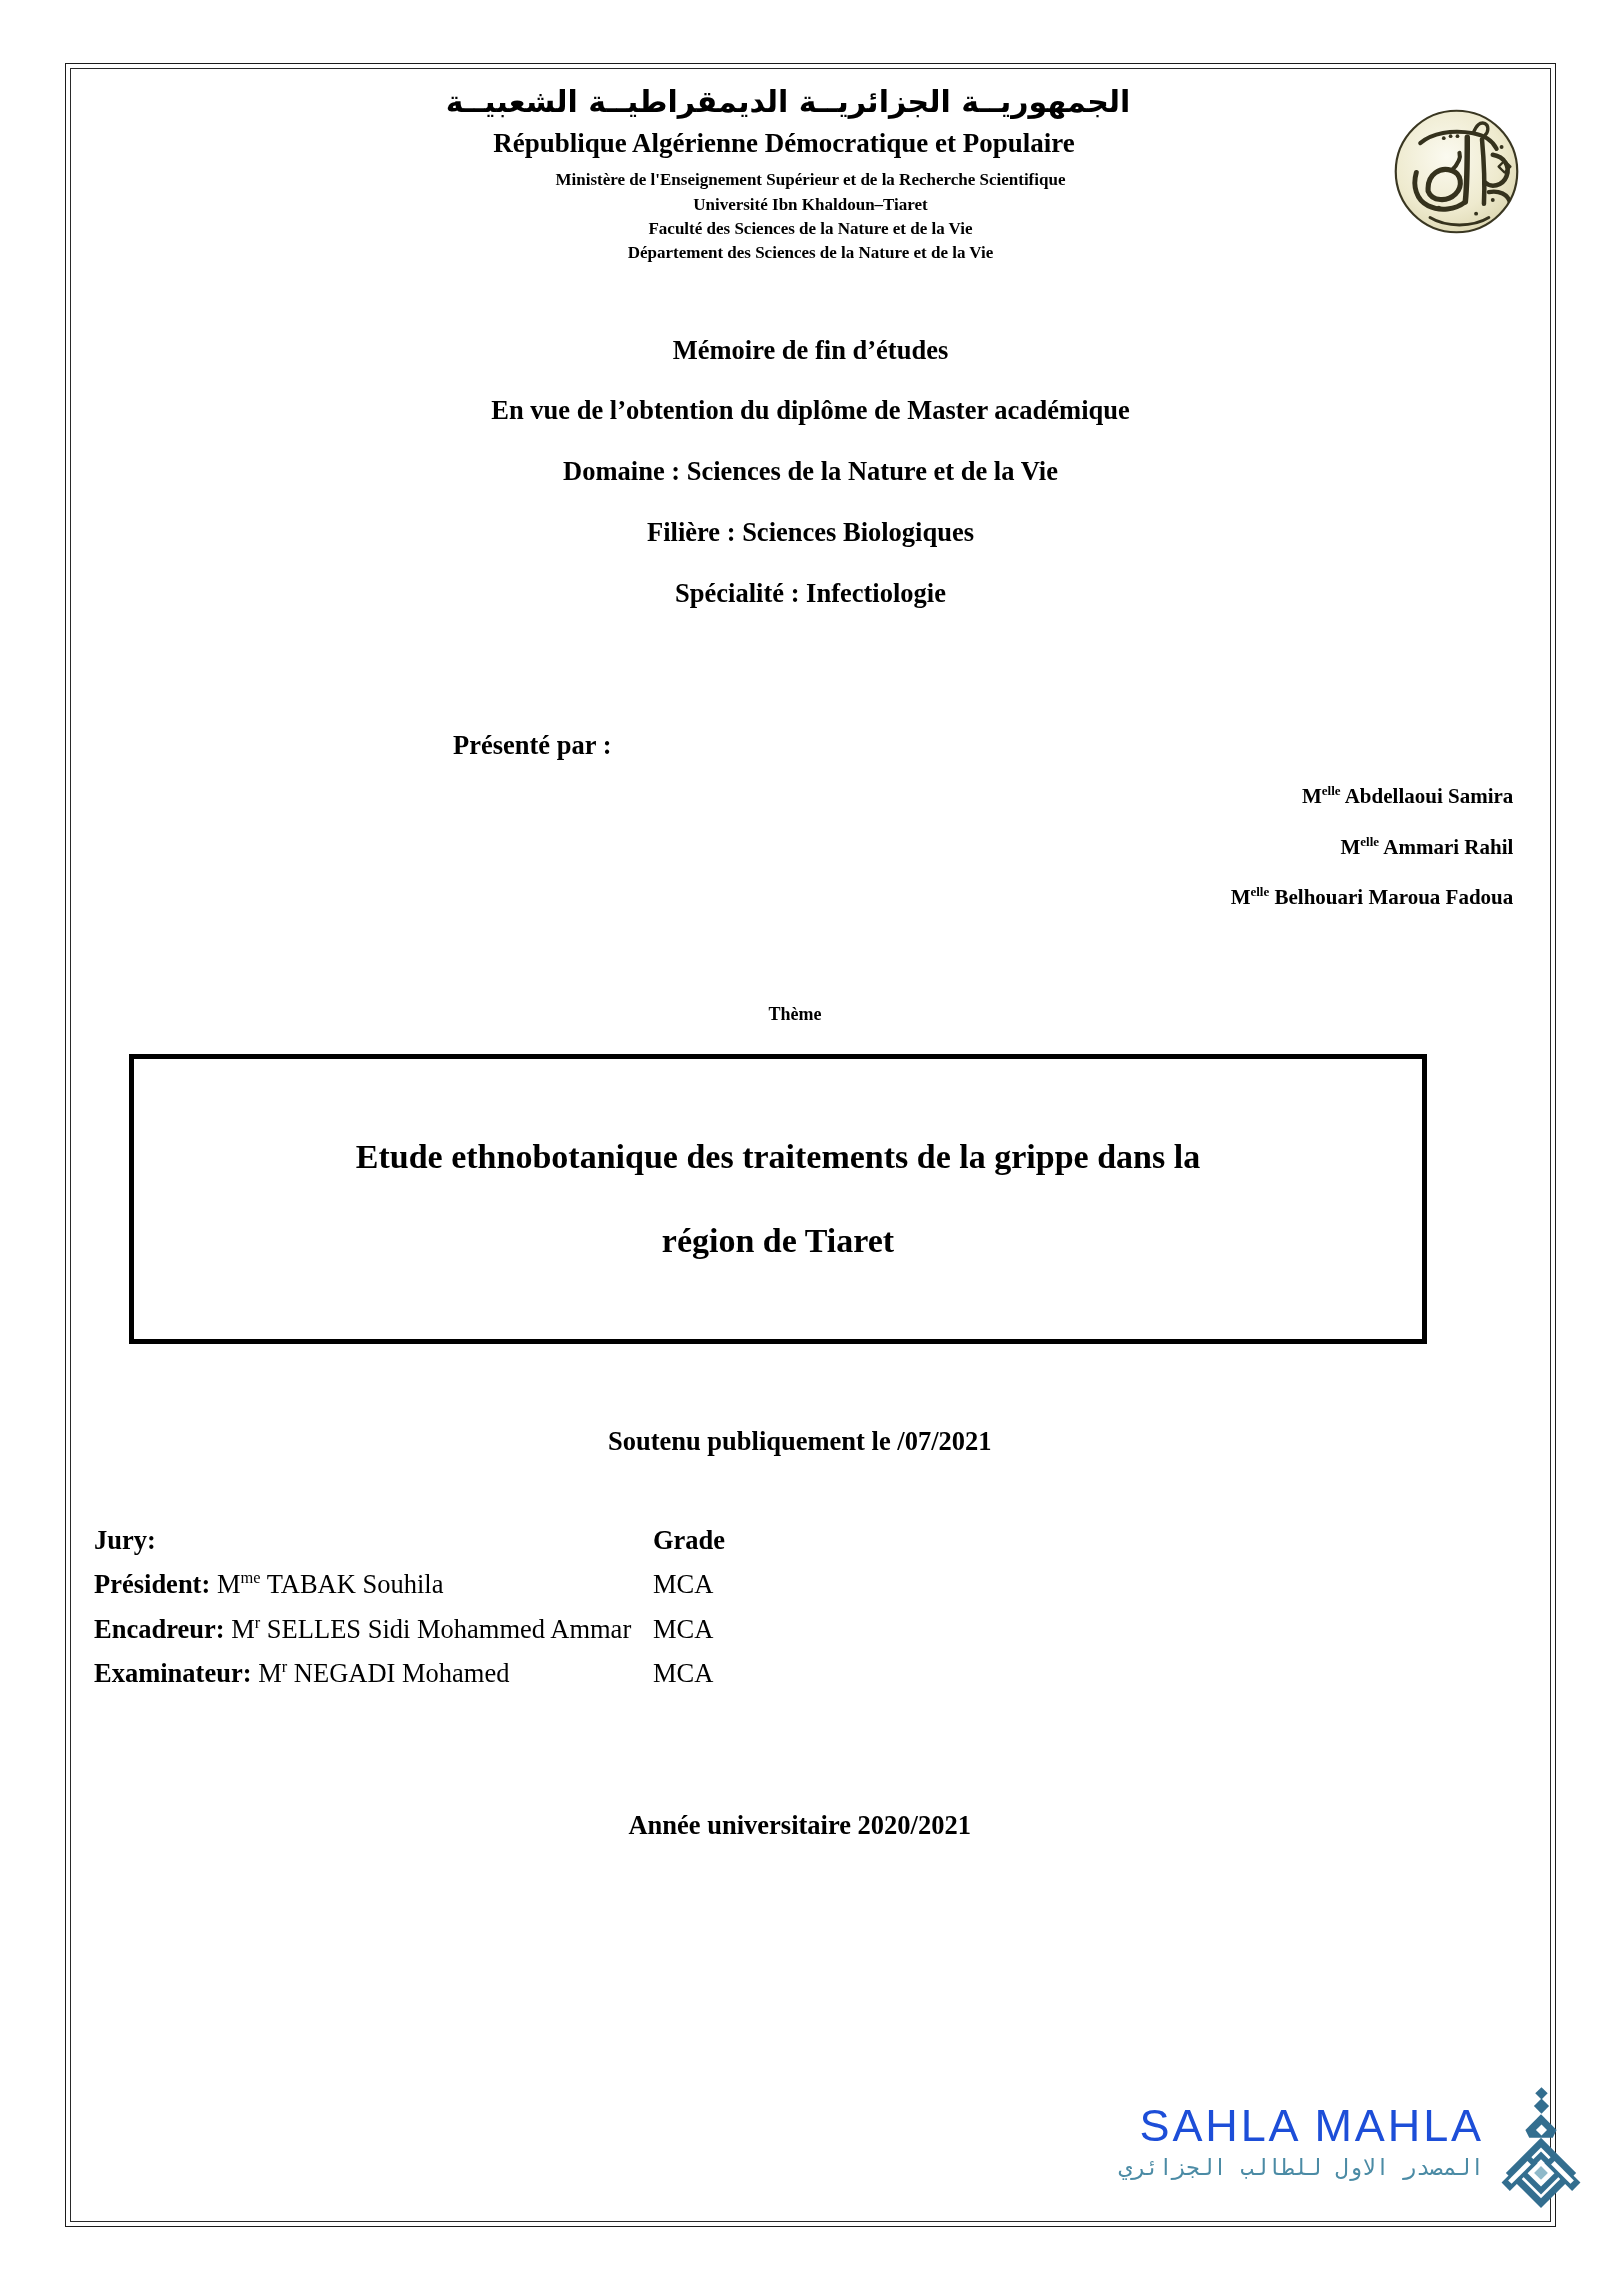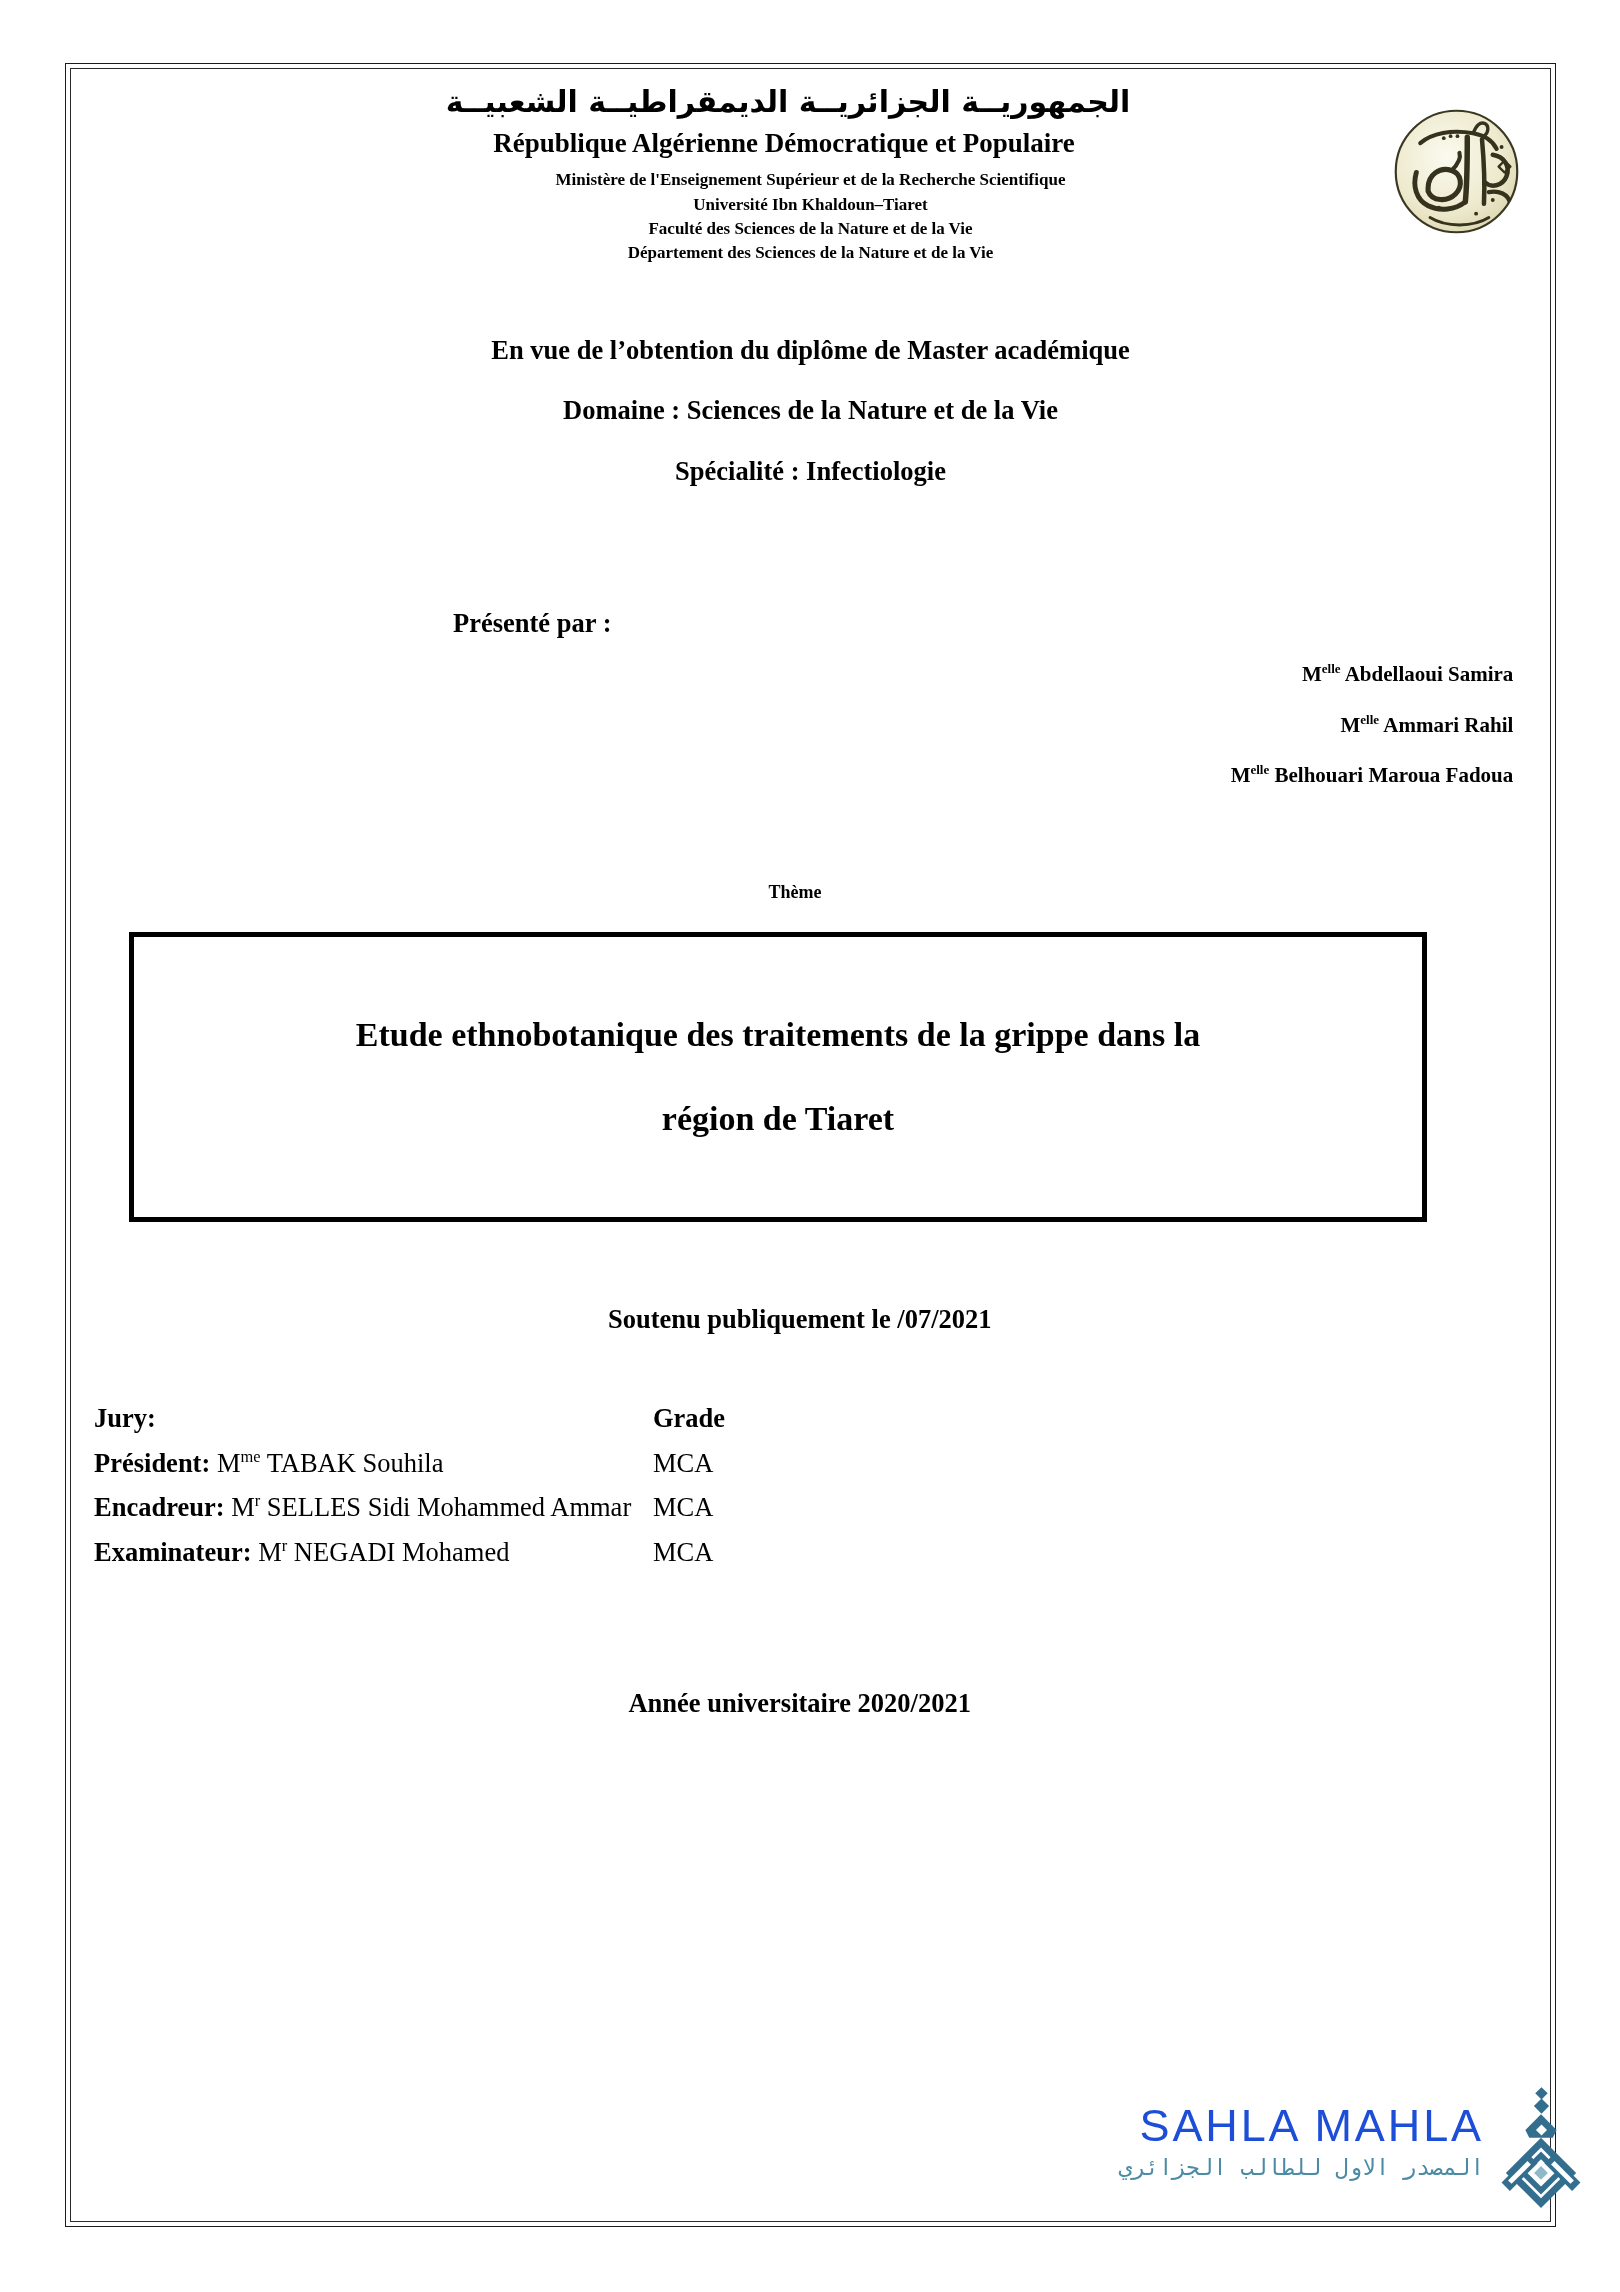--- a/index.html
+++ b/index.html
@@ -285,22 +285,24 @@
           <circle cx="57" cy="112" r="2.0" fill="#35321d" stroke="none"></circle>
           <circle cx="95" cy="118" r="2.0" fill="#35321d" stroke="none"></circle>
 
           <path d="M48 122 C64 132 92 132 108 122" stroke-width="3.0"></path>
         </g>
       </svg>
     </div>
   </div>
 
   <div id="diploma-block">
+    <div class="dline">Mémoire de fin d’études</div>
     <div class="dline">En vue de l’obtention du diplôme de Master académique</div>
     <div class="dline">Domaine : Sciences de la Nature et de la Vie</div>
+    <div class="dline">Filière : Sciences Biologiques</div>
     <div class="dline">Spécialité : Infectiologie</div>
   </div>
 
   <div id="presente-row">Présenté par :</div>
 
   <div id="authors">
     <div class="author">
       <span>M</span><sup>elle</sup>
       <span>Abdellaoui Samira</span>
     </div>

